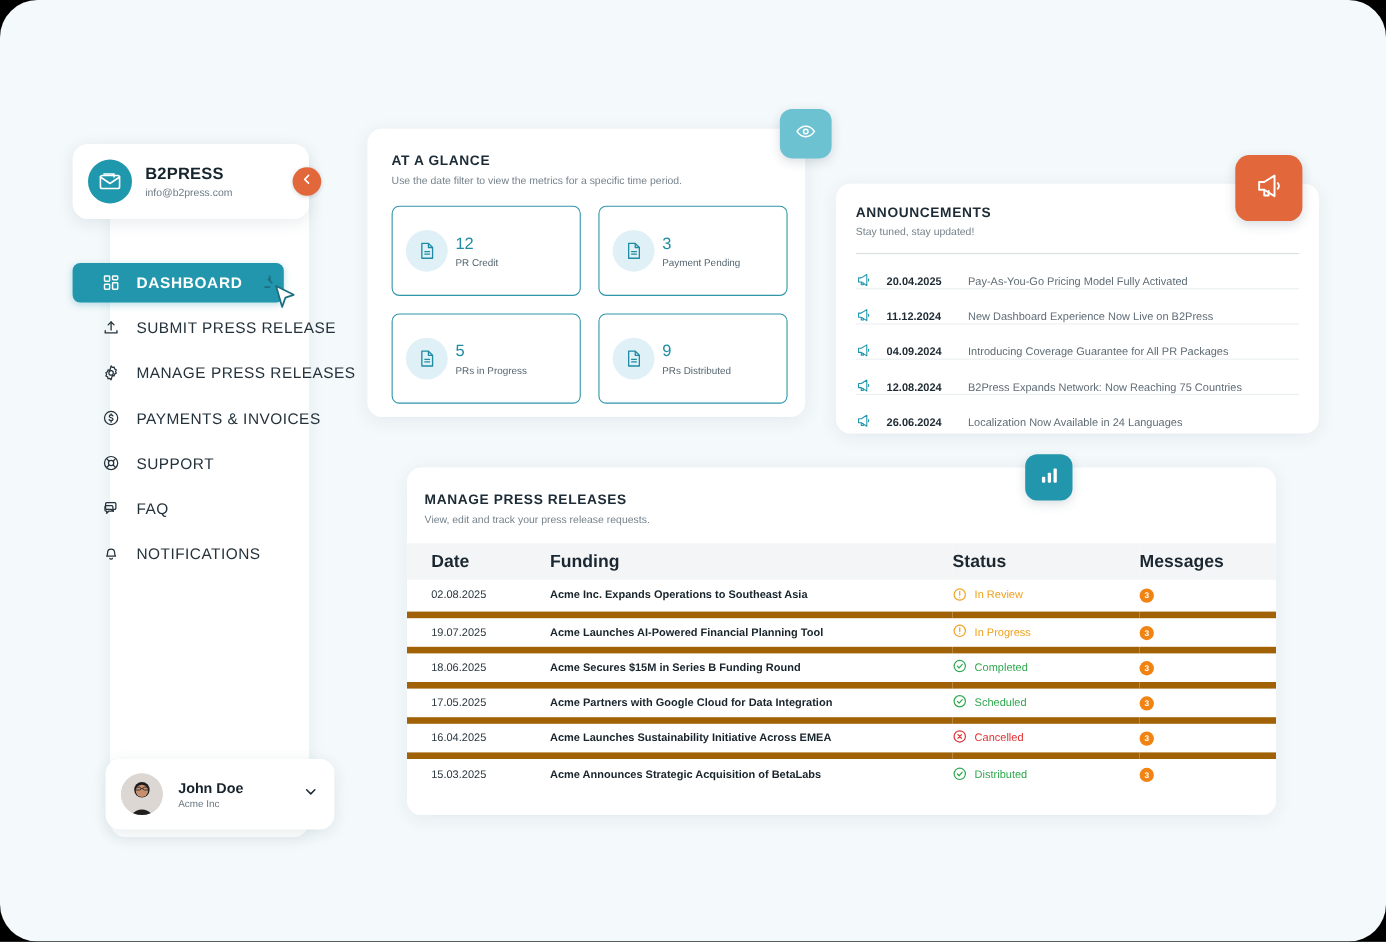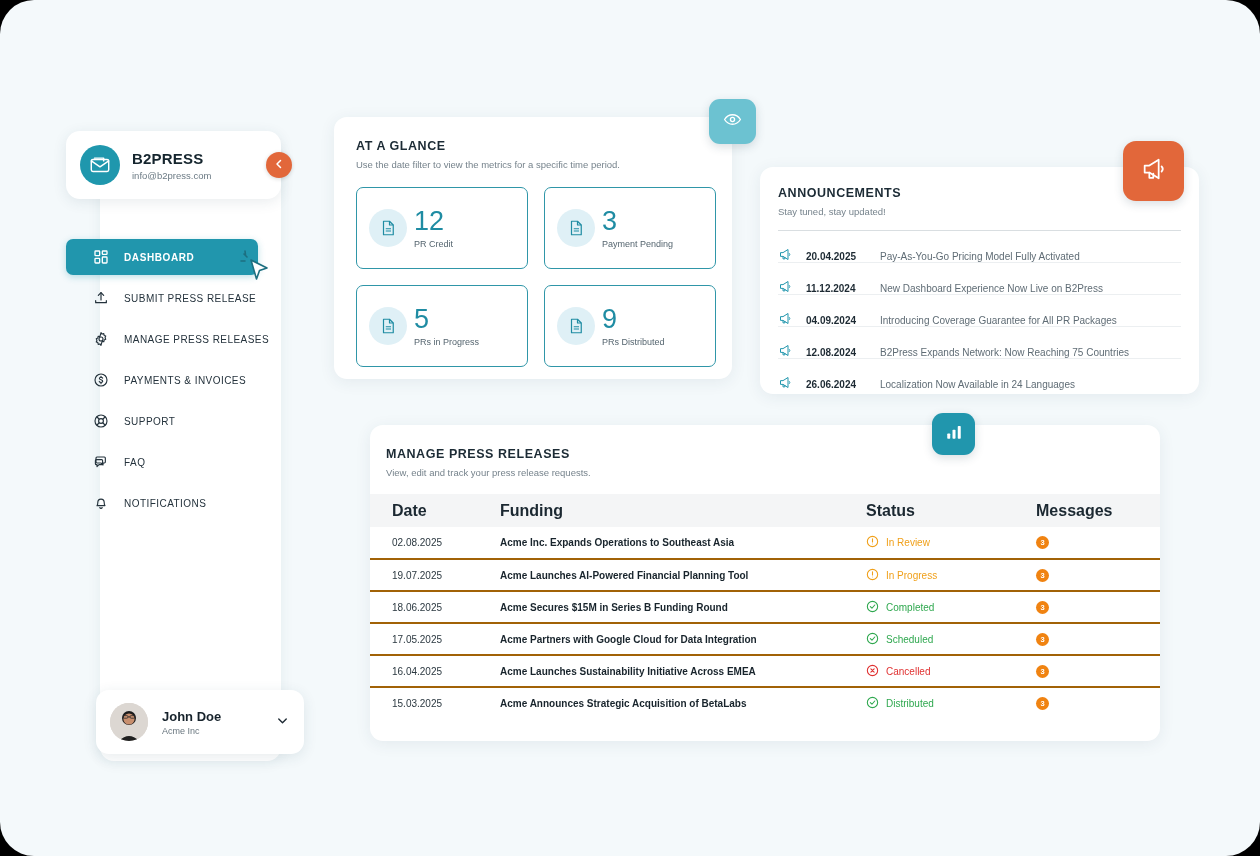--- a/index.html
+++ b/index.html
@@ -102,21 +102,21 @@
     color: #ffffff;
     box-shadow: 0 2px 7px rgba(33,150,173,.30);
   }
   .nav-ico {
     width: 18px; height: 18px;
     display: flex; align-items: center; justify-content: center;
     flex: 0 0 18px;
   }
   .nav-label {
     margin-left: 14px;
-    font-size: 10px;
+    font-size: 14px;
     letter-spacing: .45px;
     font-weight: 500;
     white-space: nowrap;
   }
   .nav-item.active .nav-label { font-weight: bold; letter-spacing: .6px; }
 
   #cursor {
     position: absolute;
     left: 238px; top: 248px;
     width: 40px; height: 40px;
@@ -176,21 +176,21 @@
     padding-left: 12px;
     cursor: pointer;
   }
   .stat-ico {
     width: 38px; height: 38px; border-radius: 50%;
     background: #dff0f6;
     display: flex; align-items: center; justify-content: center;
     flex: 0 0 38px;
   }
   .stat-txt { margin-left: 7px; }
-  .stat-num { font-size: 27px; color: #1f8ca3; line-height: 1.05; font-weight: normal; }
+  .stat-num { font-size: 15px; color: #1f8ca3; line-height: 1.05; font-weight: normal; }
   .stat-lbl { font-size: 9px; color: #55656f; margin-top: 3px; }
 
   
   #ann-card {
     position: absolute;
     left: 760px; top: 167px;
     width: 439px; height: 227px;
     background: #ffffff;
     border-radius: 13px;
     box-shadow: 0 3px 16px rgba(35,70,90,.08);
@@ -231,21 +231,21 @@
     padding: 0;
   }
   thead th.c-date { padding-left: 22px; width: 130px; }
   thead th.c-head { width: 366px; }
   thead th.c-stat { width: 170px; }
   thead th.c-msg  { text-align: left; }
   tbody td {
     height: 32px;
     font-size: 10px;
     color: #2b3840;
-    border-bottom: 2px solid #a16207;
+    border-bottom: 6px solid #a16207;
     padding: 0;
   }
   tbody tr:last-child td { border-bottom: none; }
   td.c-date { padding-left: 22px; color: #2b3840; }
   td.c-head { font-weight: bold; color: #18242c; }
   td.c-stat { }
   .status-wrap { display: flex; align-items: center; }
   .status-lbl { font-size: 10px; margin-left: 7px; }
   .msg-badge {
     width: 13px; height: 13px; border-radius: 50%;

